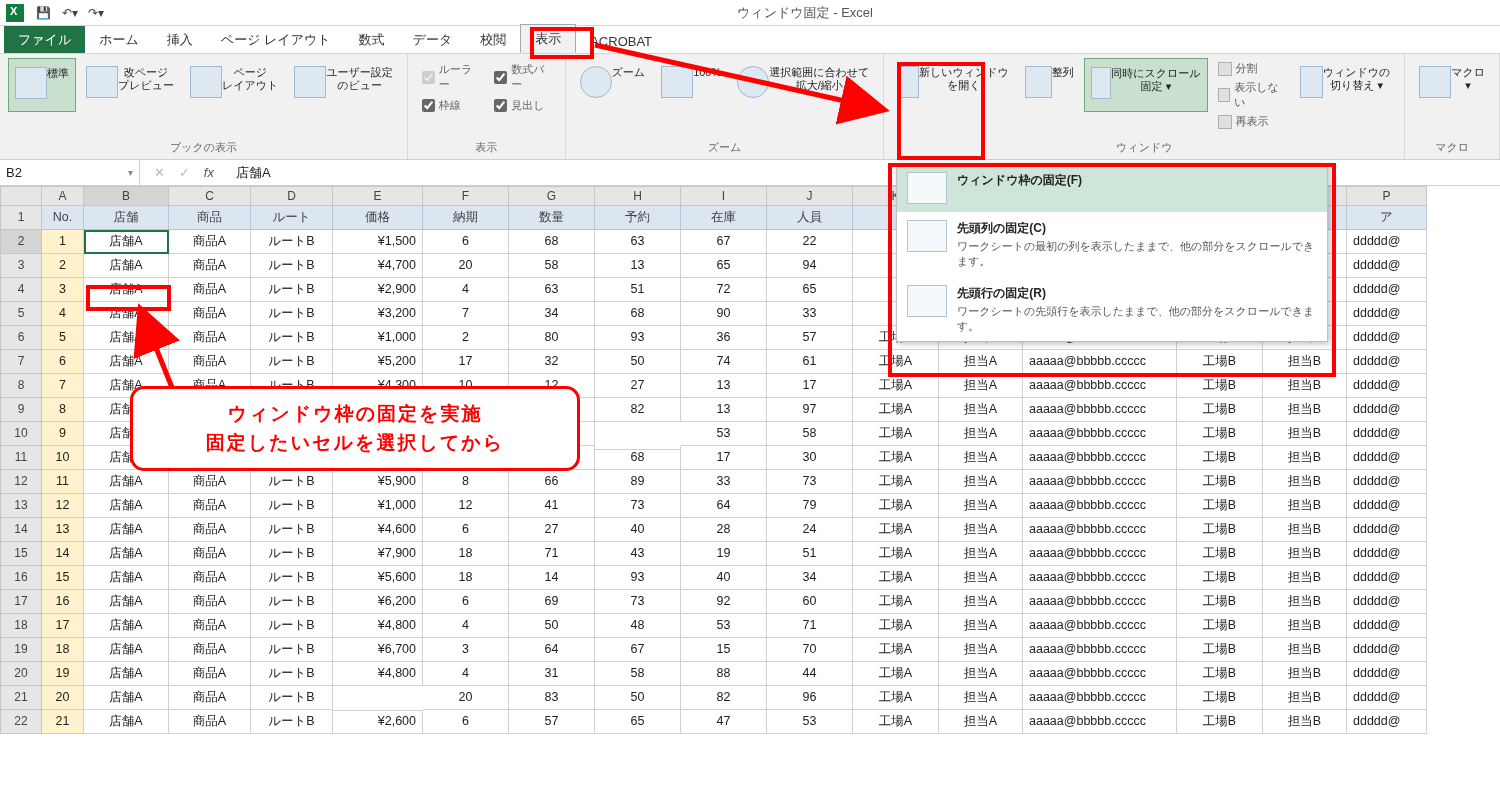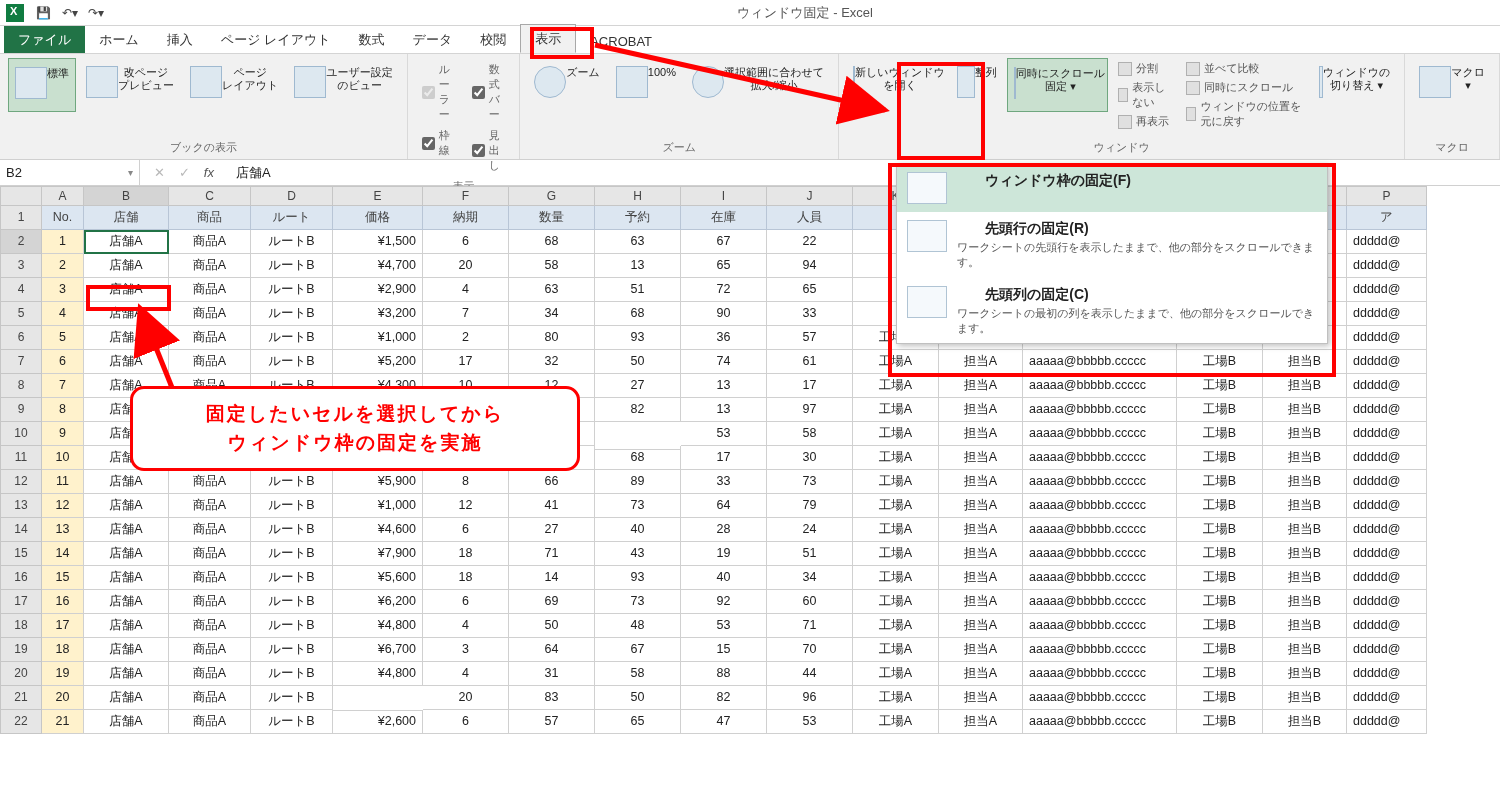--- a/index.html
+++ b/index.html
@@ -29,21 +29,21 @@
 .chk { display:flex; align-items:center; gap:4px; font-size:11px; color:#666; }
 .chk input { accent-color:#666; }
 .small-stack { display:flex; flex-direction:column; gap:2px; padding:2px 4px; }
 .small-btn { display:flex; align-items:center; gap:4px; font-size:11px; color:#555; padding:1px 2px; }
 .small-btn .mini-ico{width:14px;height:14px;background:#e0e0e0;border:1px solid #b0b0b0;}
 
 .freeze-menu { position:absolute; left:896px; top:163px; width:432px; background:#fff; border:1px solid #c0c0c0; box-shadow:2px 2px 6px rgba(0,0,0,0.25); z-index:40; }
 .freeze-menu .item { display:flex; padding:8px 10px; gap:10px; cursor:pointer; }
 .freeze-menu .item.sel { background:#cde6d9; }
 .freeze-menu .item .mic { width:40px; height:32px; background:#f5f9fc; border:1px solid #b0c4d4; flex-shrink:0; }
-.freeze-menu .item .txt b{font-weight:bold; font-size:14px;margin-left:28px;}
+.freeze-menu .item .txt b{font-weight:bold; font-size:12px;}
 .freeze-menu .item .txt p{font-size:11px; color:#555; line-height:1.35; margin-top:2px;}
 
 .namebox-bar { height:26px; border-bottom:1px solid #d0d0d0; display:flex; align-items:stretch; background:#fff; }
 .namebox { width:140px; border-right:1px solid #d0d0d0; display:flex; align-items:center; padding:0 6px; font-size:13px; position:relative;}
 .namebox::after{content:"▾";position:absolute;right:6px;font-size:10px;color:#888;}
 .fx-btns { display:flex; align-items:center; gap:14px; padding:0 14px; color:#b8b8b8; }
 .fx-btns .fx{color:#555;font-style:italic;}
 .formula-input { flex:1; display:flex; align-items:center; padding:0 8px; font-size:13px; }
 
 .grid-wrap { position:relative; }
@@ -190,34 +190,20 @@
           </div>
         <div class="small-btn">
             <div class="mini-ico"></div>
             <span>表示しない</span>
           </div>
         <div class="small-btn">
             <div class="mini-ico"></div>
             <span>再表示</span>
           </div>
       </div>
-      <div class="small-stack" style="color:#bbb">
-        <div class="small-btn">
-            <div class="mini-ico"></div>
-            <span>並べて比較</span>
-          </div>
-        <div class="small-btn">
-            <div class="mini-ico"></div>
-            <span>同時にスクロール</span>
-          </div>
-        <div class="small-btn">
-            <div class="mini-ico"></div>
-            <span>ウィンドウの位置を元に戻す</span>
-          </div>
-      </div>
       <div class="btn-lg">
           <div class="ico"></div>
           <span>ウィンドウの
 切り替え ▾</span>
         </div>
     </div>
     <div class="group-label">ウィンドウ</div>
   </div>
   <div class="group">
     <div class="group-body">
@@ -231,25 +217,25 @@
   </div>
 </div>
 
 <div class="freeze-menu">
   <div class="item sel">
     <div class="mic"></div>
     <div class="txt"><b>ウィンドウ枠の固定(F)</b></div>
   </div>
   <div class="item">
     <div class="mic"></div>
-    <div class="txt"><b>先頭行の固定(R)</b><p>ワークシートの先頭行を表示したままで、他の部分をスクロールできます。</p></div>
+    <div class="txt"><b>先頭列の固定(C)</b><p>ワークシートの最初の列を表示したままで、他の部分をスクロールできます。</p></div>
   </div>
   <div class="item">
     <div class="mic"></div>
-    <div class="txt"><b>先頭列の固定(C)</b><p>ワークシートの最初の列を表示したままで、他の部分をスクロールできます。</p></div>
+    <div class="txt"><b>先頭行の固定(R)</b><p>ワークシートの先頭行を表示したままで、他の部分をスクロールできます。</p></div>
   </div>
 </div>
 
 <div class="namebox-bar">
   <div class="namebox">B2</div>
   <div class="fx-btns">
     <span>✕</span>
     <span>✓</span>
     <span class="fx">fx</span>
   </div>
@@ -714,15 +700,15 @@
 <svg class="arrow-svg" style="left:128px;top:300px" width="60" height="100">
   <defs>
       <marker id="ah2" markerWidth="12" markerHeight="12" refX="9" refY="5" orient="auto">
         <path d="M0,0 L10,5 L0,10 Z" fill="#ff0000"></path>
       </marker>
     </defs>
   <line x1="45" y1="90" x2="12" y2="8" stroke="#ff0000" stroke-width="5" marker-end="url(#ah2)"></line>
 </svg>
 
 <div class="callout">
+  <span>ウィンドウ枠の固定を実施</span>
   <span>固定したいセルを選択してから</span>
-  <span>ウィンドウ枠の固定を実施</span>
 </div>
 
 </body></html>

